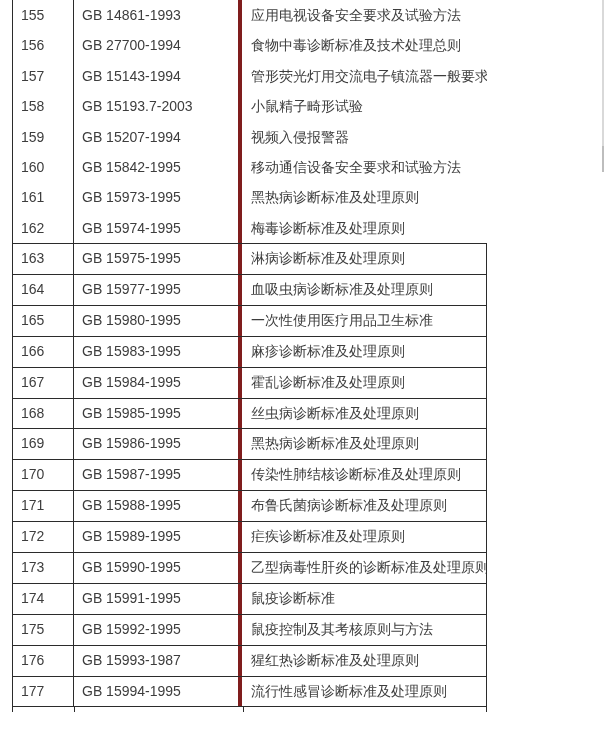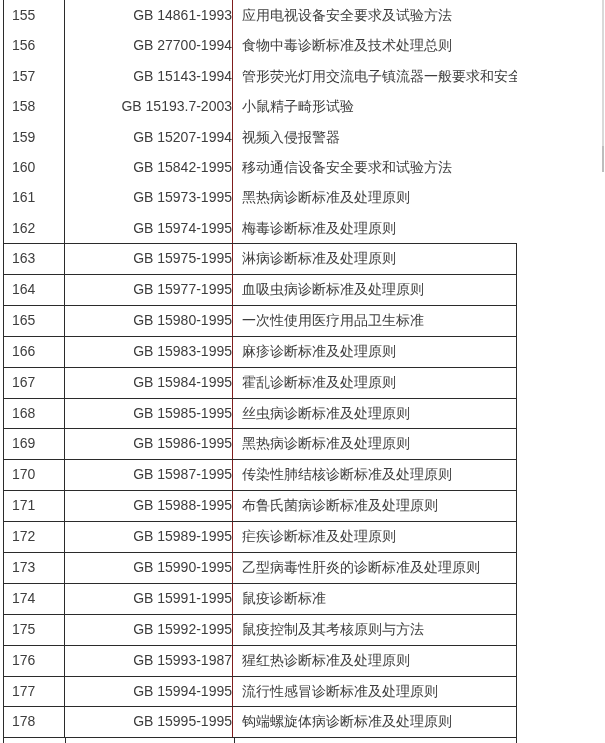--- a/index.html
+++ b/index.html
@@ -12,23 +12,23 @@
     font-family: "Liberation Sans", "DejaVu Sans", sans-serif;
   }
   #page {
     position: relative;
     width: 605px;
     height: 743px;
     background: #ffffff;
   }
   #table-wrap {
     position: absolute;
-    left: 3px;
+    left: 12px;
     top: 0;
-    width: 514px;
+    width: 475px;
   }
   
   .sec1 .trow {
     display: flex;
     height: 30.4px;
     border-left: 1px solid #2b2b2b;
   }
   
   .sec2 {
     border-top: 1px solid #2b2b2b;
@@ -51,22 +51,21 @@
   }
   .sec2 .cell { line-height: 29.9px; }
   .c1 {
     width: 61px;
     padding-left: 8px;
     border-right: 1px solid #2b2b2b;
   }
   .c2 {
     width: 168px;
     padding-left: 8px;
-    border-right: 1px solid #7f1d1d;
-    text-align: right;
+    border-right: 4px solid #7f1d1d;
   }
   .c3 {
     flex: 1;
     padding-left: 9px;
   }
   
   .partial {
     display: flex;
     box-sizing: border-box;
     height: 5px;
@@ -233,25 +232,20 @@
     <div class="cell c2">GB 15993-1987</div>
     <div class="cell c3">猩红热诊断标准及处理原则</div>
   </div>
 
   <div class="trow">
     <div class="cell c1">177</div>
     <div class="cell c2">GB 15994-1995</div>
     <div class="cell c3">流行性感冒诊断标准及处理原则</div>
   </div>
 
-  <div class="trow">
-    <div class="cell c1">178</div>
-    <div class="cell c2">GB 15995-1995</div>
-    <div class="cell c3">钩端螺旋体病诊断标准及处理原则</div>
-  </div>
 </div>
     <div class="partial">
       <div class="pc1"></div>
       <div class="pc2"></div>
       <div class="pc3"></div>
     </div>
   </div>
 
   <div class="scroll-track"></div>
   <div class="scroll-thumb"></div>

